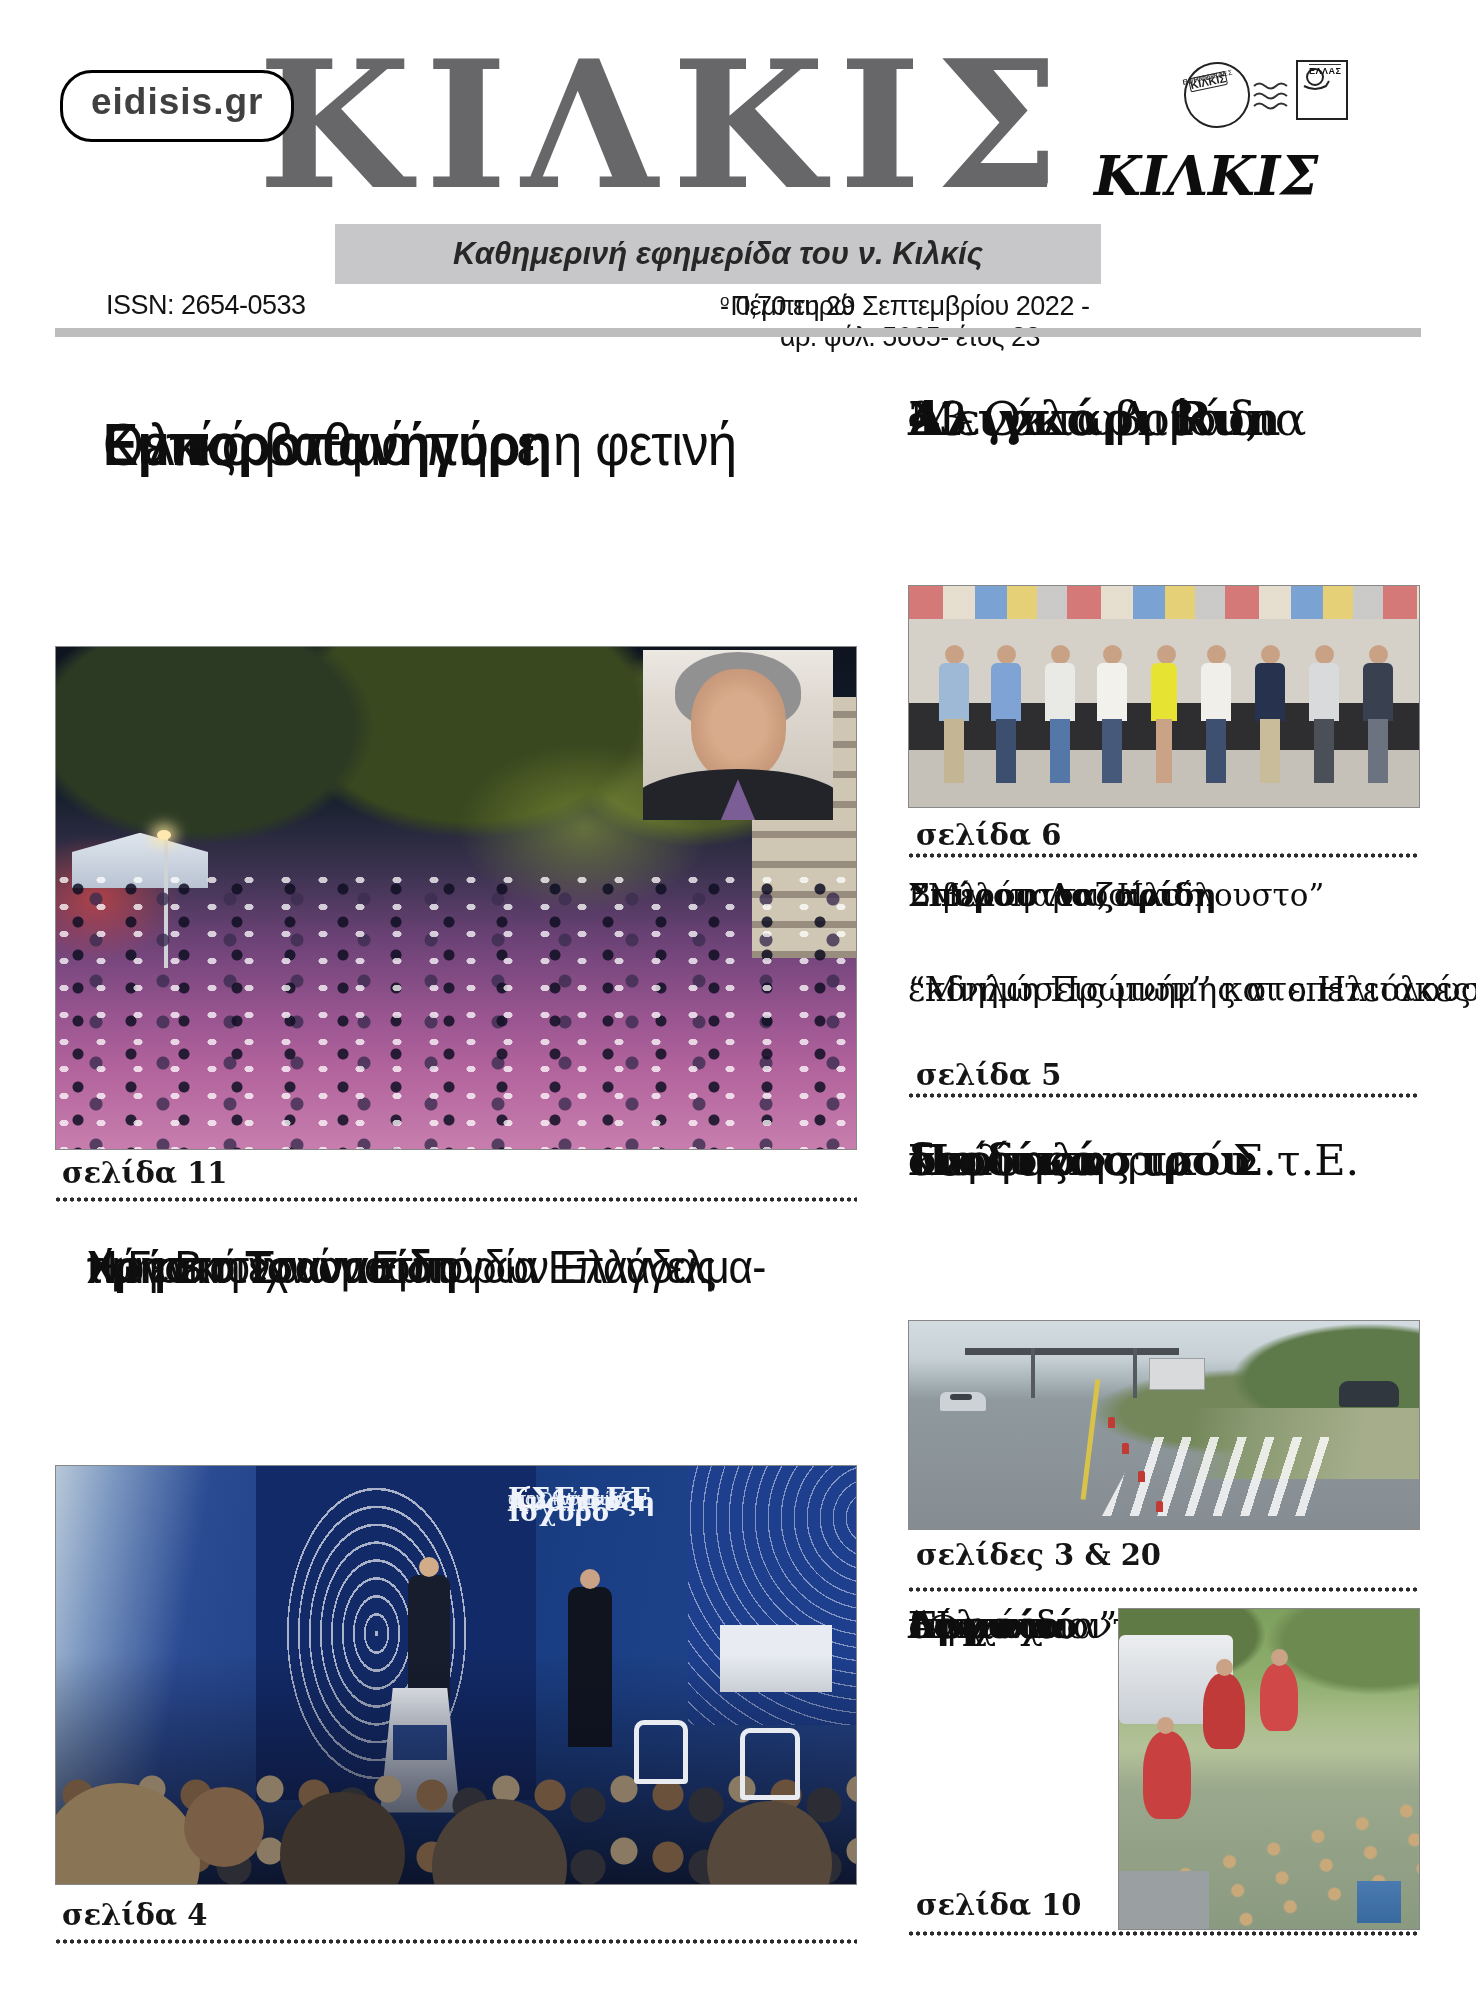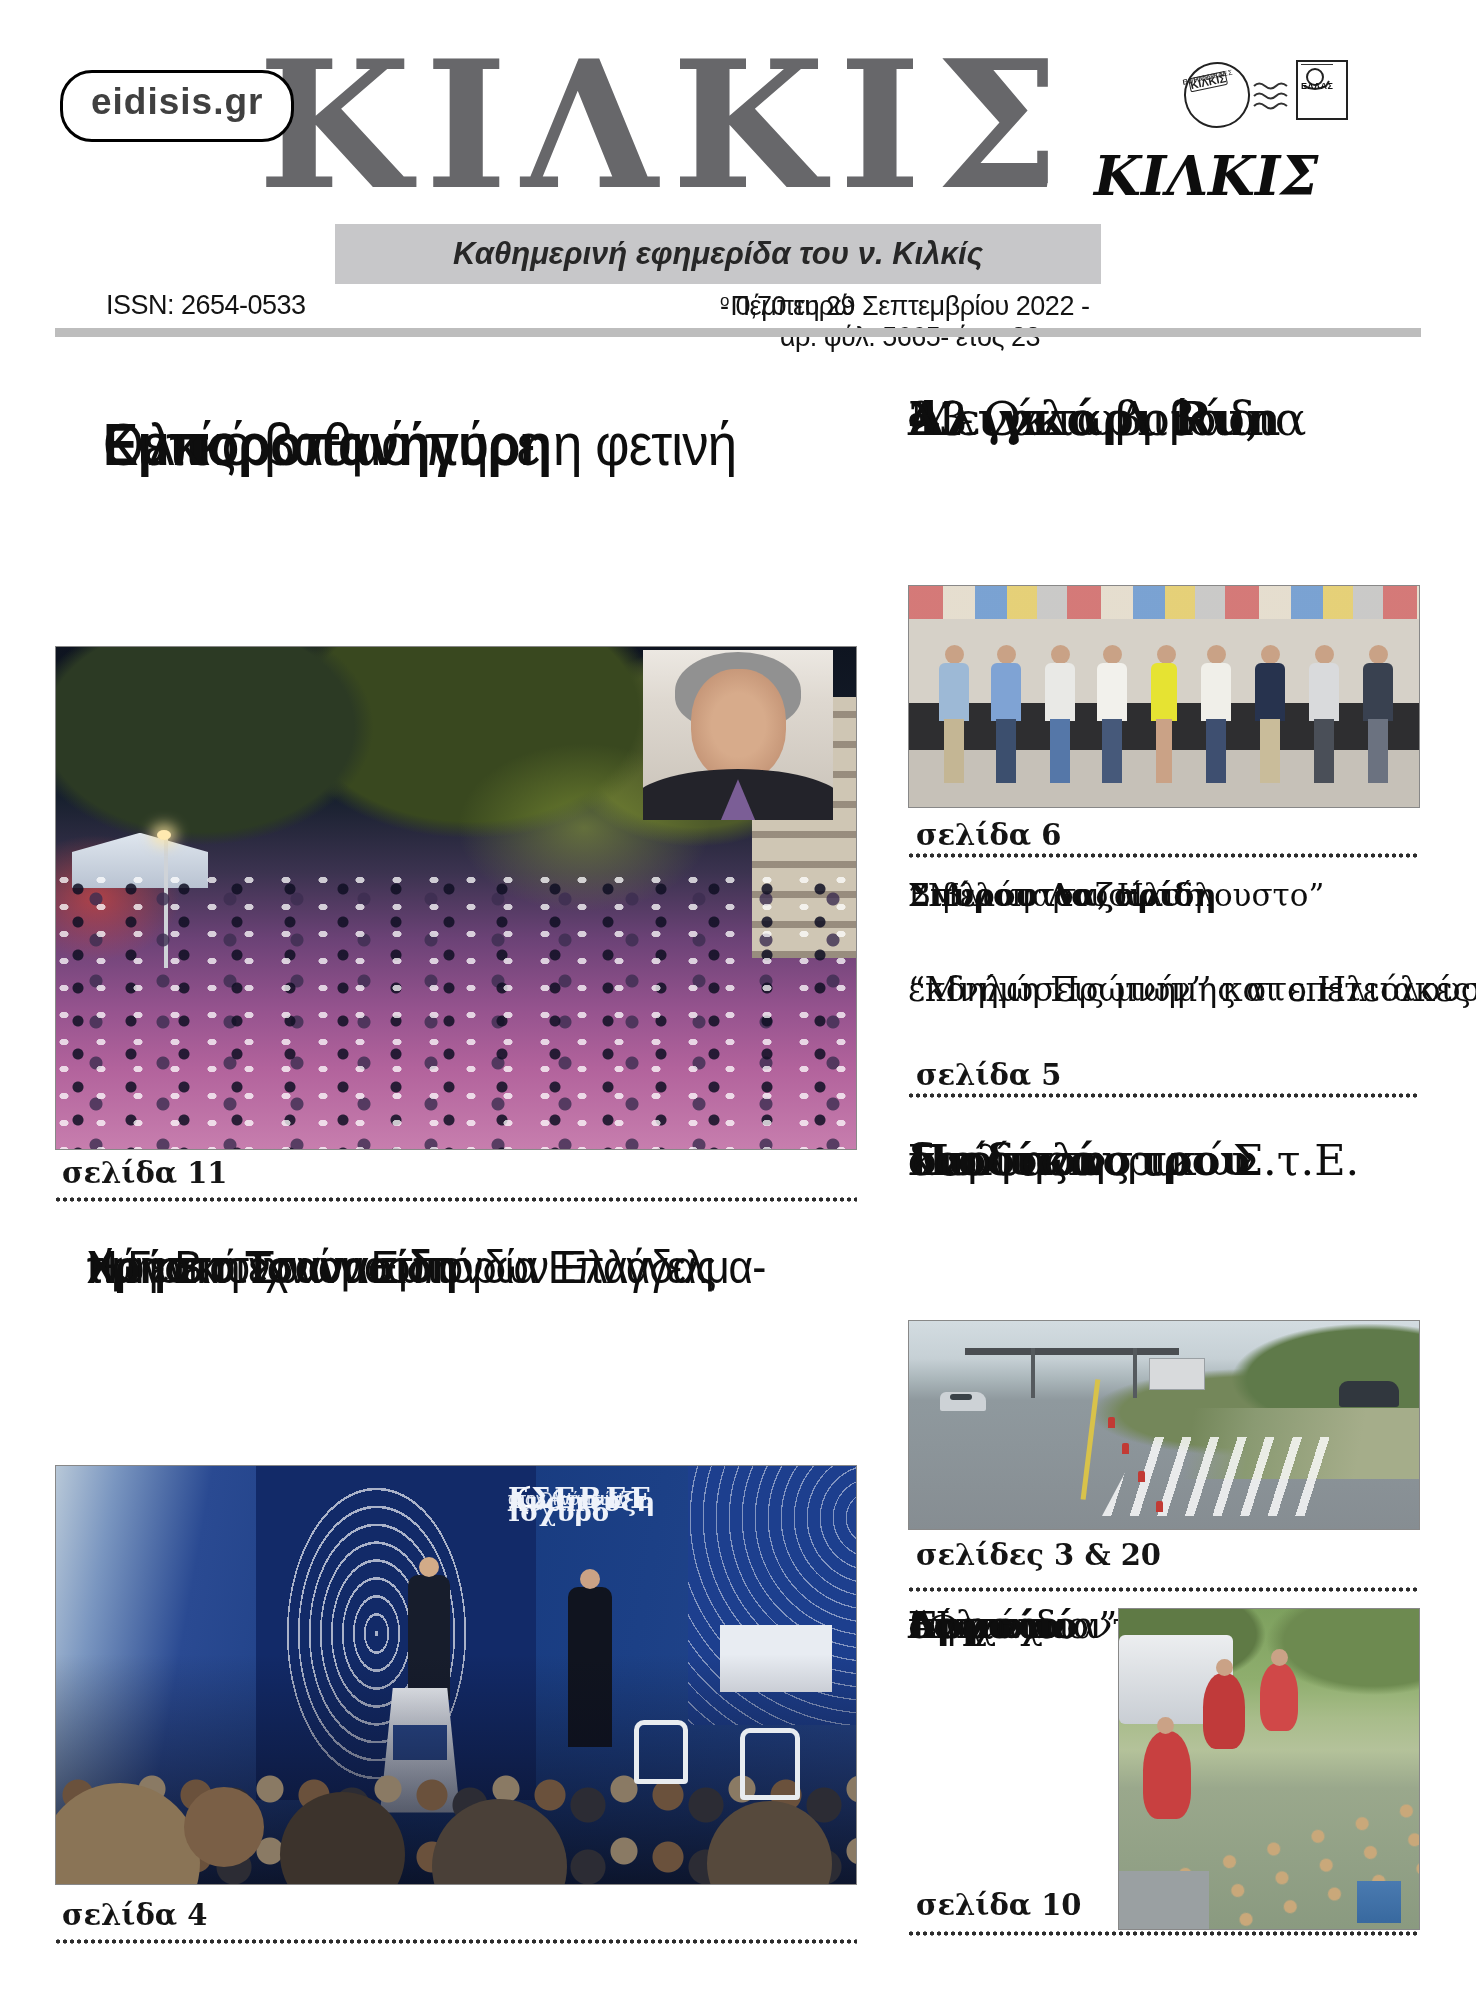--- a/index.html
+++ b/index.html
@@ -17,21 +17,21 @@
 
   .stamp-round{left:1184px;top:62px;width:66px;height:66px;border:2px solid #222;border-radius:50%;
         transform:rotate(-12deg);text-align:center;color:#222;padding-top:8px;z-index:3;background:#fff;}
   .stamp-round span{position:static;display:block;font-family:"Liberation Sans",sans-serif;}
   .sr-top,.sr-bot{font-size:7px;letter-spacing:.5px;}
   .sr-mid{font-size:11px;font-weight:700;border:1px solid #222;margin:1px 6px;border-radius:2px;}
   .stamp-waves{left:1252px;top:76px;z-index:3;}
   .stamp-rect{left:1296px;top:60px;width:52px;height:60px;border:2px solid #222;background:#fff;z-index:3;text-align:center;}
   .stamp-rect .horn{position:static;display:block;margin-top:4px;}
   .stamp-rect .country{position:static;display:block;font:700 9px "Liberation Sans",sans-serif;color:#111;
-        border-top:1px solid #333;margin:2px 3px 0;padding-top:16px;letter-spacing:.5px;}
+        border-top:1px solid #333;margin:2px 11px 0;padding-top:1px;letter-spacing:.5px;}
 
   .subtitle-bar{left:335px;top:224px;width:766px;height:60px;background:#c7c7c9;
         font:700 italic 31px/60px "Liberation Sans",sans-serif;color:#272727;text-align:center;}
   .issn{left:106px;top:290px;font:400 27px "Liberation Sans",sans-serif;color:#131313;letter-spacing:-.5px;}
   .dateline{left:340px;top:291px;width:760px;text-align:center;font:400 27px "Liberation Sans",sans-serif;color:#131313;letter-spacing:-.5px;}
   .dateline sup{position:static;font-size:17px;vertical-align:super;}
   .rule{left:55px;top:328px;width:1366px;height:9px;background:#bdbdbd;}
 
   
   .pageref{font:700 29px "DejaVu Serif",serif;color:#151515;white-space:nowrap;}

